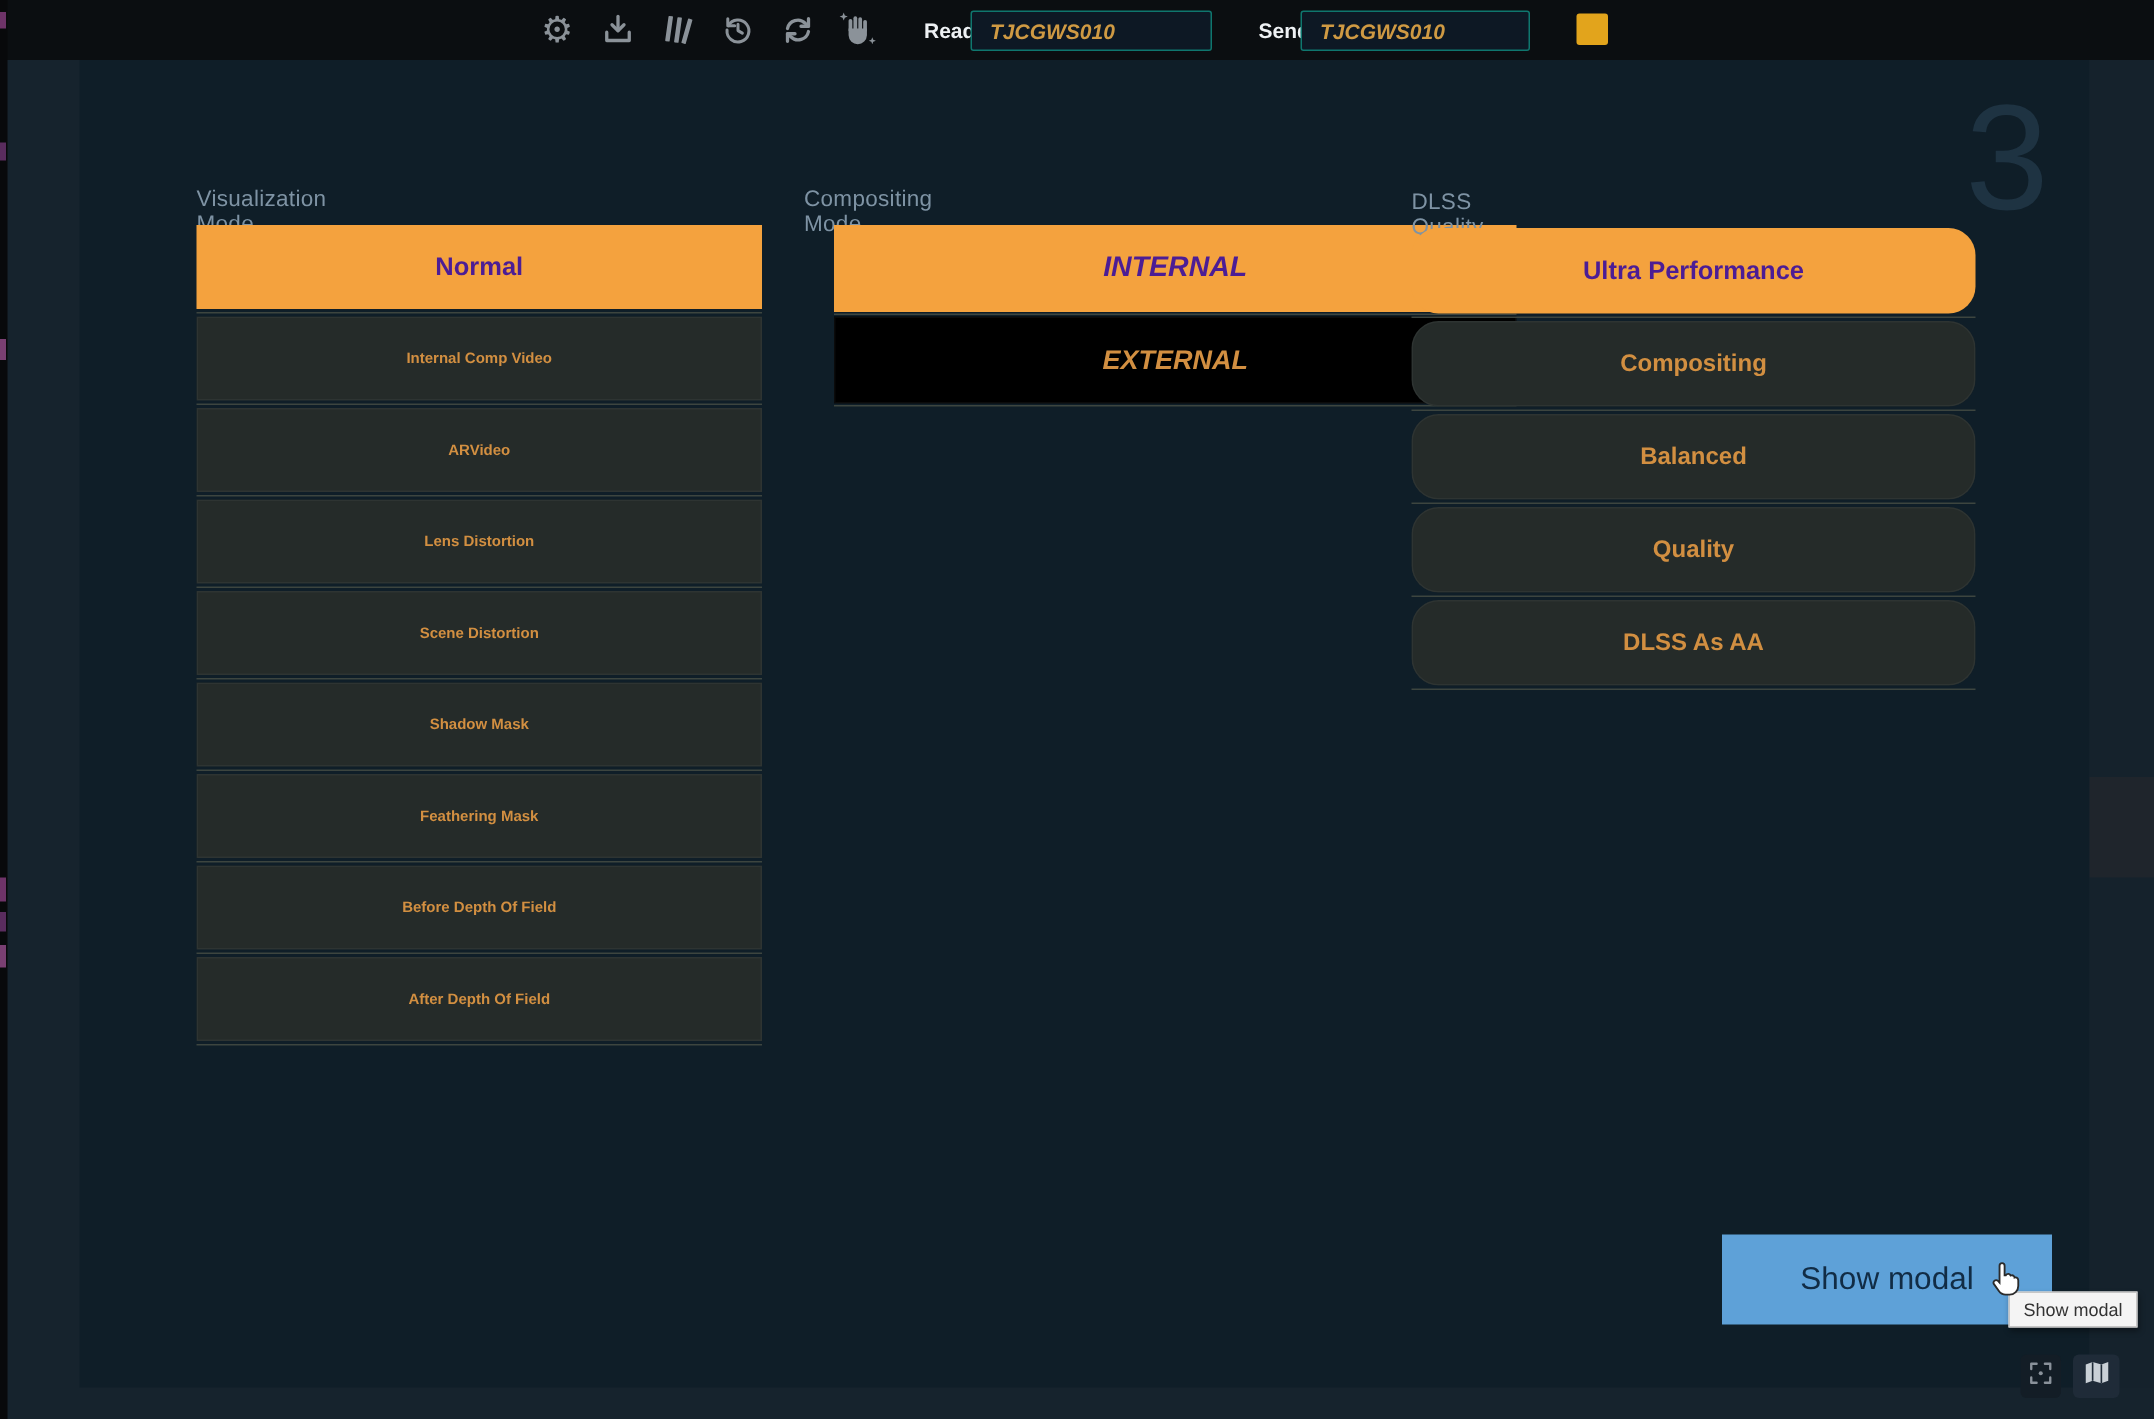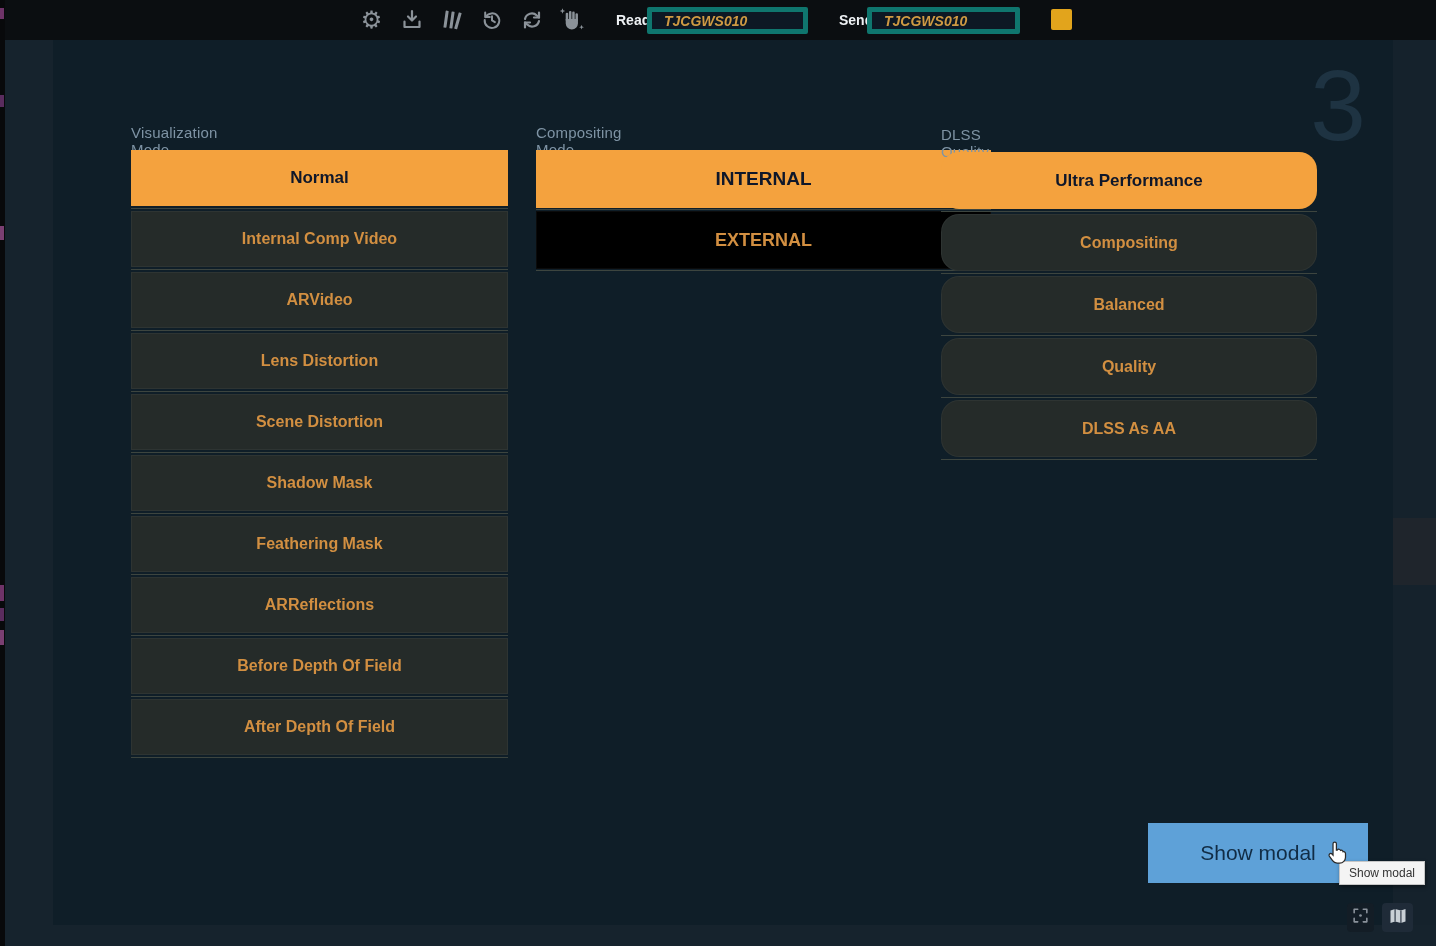--- a/index.html
+++ b/index.html
@@ -13,21 +13,21 @@
 
   
   .toolbar { position:absolute; left:0; top:0; width:1436px; height:40px; background:#0b0e11; z-index:4;
              display:flex; align-items:center; }
   .tb-icons { position:absolute; left:358px; top:0; height:40px; display:flex; align-items:center; gap:13px; }
   .tb-btn { width:27px; height:27px; display:flex; align-items:center; justify-content:center; color:#8b9299; cursor:pointer; }
   .tb-btn svg { display:block; }
   .gear-glyph { font-family:"DejaVu Sans", sans-serif; font-size:24px; line-height:1; color:#8b9299; }
   .hand-wrap { position:relative; }
   .tb-label { color:#eef1f4; font-size:14px; font-weight:700; }
-  .tb-field { height:27px; background:#0d1824; border:5px solid #0f766e; border-radius:2px;
+  .tb-field { height:27px; background:#0d1824; border:1px solid #0f766e; border-radius:2px;
               color:#cf9a43; font-style:italic; font-weight:700; font-size:14px; padding:0 12px;
               font-family:"Liberation Sans", sans-serif; outline:none; }
   .read-label { position:absolute; left:616px; top:12px; }
   .read-field { position:absolute; left:647px; top:7px; width:161px; }
   .send-label { position:absolute; left:827px; top:12px;margin-left:12px; }
   .send-field { position:absolute; left:867px; top:7px; width:153px; }
   .status-square { position:absolute; left:1051px; top:9px; width:21px; height:21px; background:#e2a41c; border-radius:2px; }
 
   
   .panel { position:absolute; left:53px; top:40px; width:1340px; height:885px; background:#0f1e28; }
@@ -40,22 +40,22 @@
 
   
   .col { position:absolute; }
   .col-header { position:absolute; font-size:15px; color:#7e93a4; letter-spacing:0.2px; }
   .btn-list { position:absolute; }
   .slot { position:relative; margin-bottom:5px; }
   .slot::after { content:""; position:absolute; left:0; right:0; bottom:-3px; height:1px; background:#3d453f; }
   .opt-btn { width:100%; display:flex; align-items:center; justify-content:center; cursor:pointer;
              background:#252b29; color:#d28f41; font-weight:600;
              box-shadow:inset 0 0 0 1px rgba(255,255,255,0.045); }
-  .opt-btn.sel { background:#f4a23e; color:#0f172a; font-weight:700; box-shadow:none;text-align:right; }
-  .col1 .opt-btn { height:56px; font-size:16px; }
+  .opt-btn.sel { background:#f4a23e; color:#4c1d95; font-weight:700; box-shadow:none;text-align:right; }
+  .col1 .opt-btn { height:56px; font-size:10px; }
   .col1 .opt-btn.sel { font-size:17px; }
   .col2 .slot { margin-bottom:3px; }
   .col2 .slot::after { bottom:-2px; }
   .col2 .opt-btn { height:58px; font-size:18px; background:#000000; }
   .col2 .opt-btn.sel { font-size:19px; background:#f4a23e; }
   .col3 .opt-btn { height:57px; font-size:16px;border-radius:18px; }
   .col3 .opt-btn.sel { font-size:17px; }
 
   
   .show-modal-btn { position:absolute; left:1148px; top:823px; width:220px; height:60px;
@@ -167,34 +167,31 @@
       <div class="slot">
           <div class="opt-btn">Scene Distortion</div>
         </div>
       <div class="slot">
           <div class="opt-btn">Shadow Mask</div>
         </div>
       <div class="slot">
           <div class="opt-btn">Feathering Mask</div>
         </div>
       <div class="slot">
-          <div class="opt-btn">ARReflections</div>
-        </div>
-      <div class="slot">
           <div class="opt-btn">Before Depth Of Field</div>
         </div>
       <div class="slot">
           <div class="opt-btn">After Depth Of Field</div>
         </div>
     </div>
   </div>
 
   <div class="col col2">
     <div class="col-header" style="left:536px; top:124px;">Compositing Mode</div>
-    <div class="btn-list" style="left:536px; top:150px; width:455px;">
+    <div class="btn-list" style="left:556px; top:150px; width:455px;font-style:italic;">
       <div class="slot">
           <div class="opt-btn sel">INTERNAL</div>
         </div>
       <div class="slot">
           <div class="opt-btn">EXTERNAL</div>
         </div>
     </div>
   </div>
 
   <div class="col col3">

